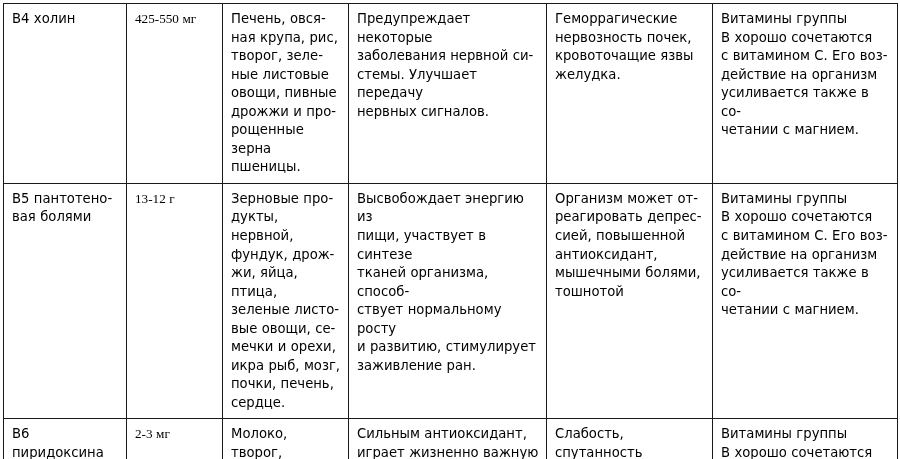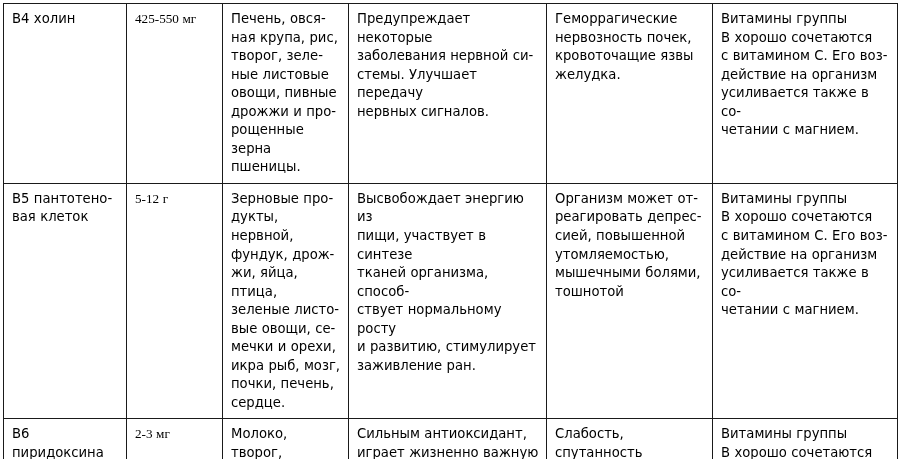--- a/index.html
+++ b/index.html
@@ -93,42 +93,42 @@
 желудка.</td>
         <td class="cell-combo">Витамины группы
 В хорошо сочетаются
 с витамином С. Его воз-
 действие на организм
 усиливается также в со-
 четании с магнием.</td>
       </tr>
       <tr class="row-b5">
         <td class="cell-name">B5 пантотено-
-вая клеток</td>
-        <td class="cell-dose">5-12 г</td>
+вая болями</td>
+        <td class="cell-dose">13-12 г</td>
         <td class="cell-sources">Зерновые про-
 дукты, нервной,
 фундук, дрож-
 жи, яйца, птица,
 зеленые листо-
 вые овощи, се-
 мечки и орехи,
 икра рыб, мозг,
 почки, печень,
 сердце.</td>
         <td class="cell-effect">Высвобождает энергию из
 пищи, участвует в синтезе
 тканей организма, способ-
 ствует нормальному росту
 и развитию, стимулирует
 заживление ран.</td>
         <td class="cell-defic">Организм может от-
 реагировать депрес-
 сией, повышенной
-утомляемостью,
+антиоксидант,
 мышечными болями,
 тошнотой</td>
         <td class="cell-combo">Витамины группы
 В хорошо сочетаются
 с витамином С. Его воз-
 действие на организм
 усиливается также в со-
 четании с магнием.</td>
       </tr>
       <tr class="row-b6">

